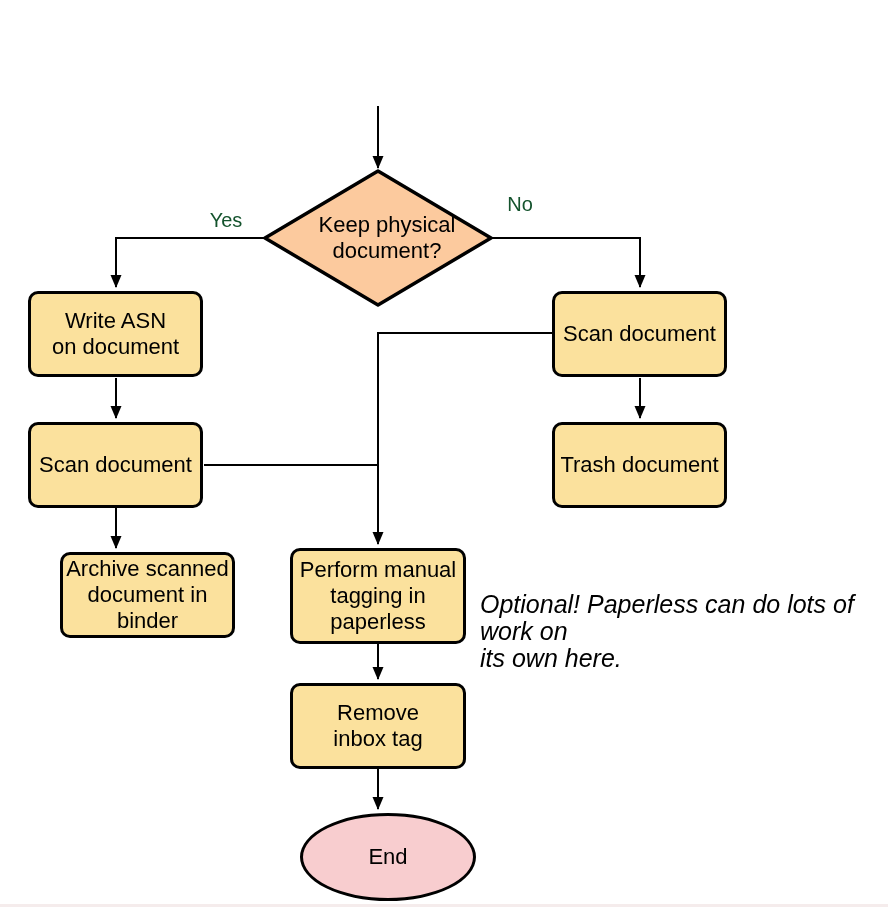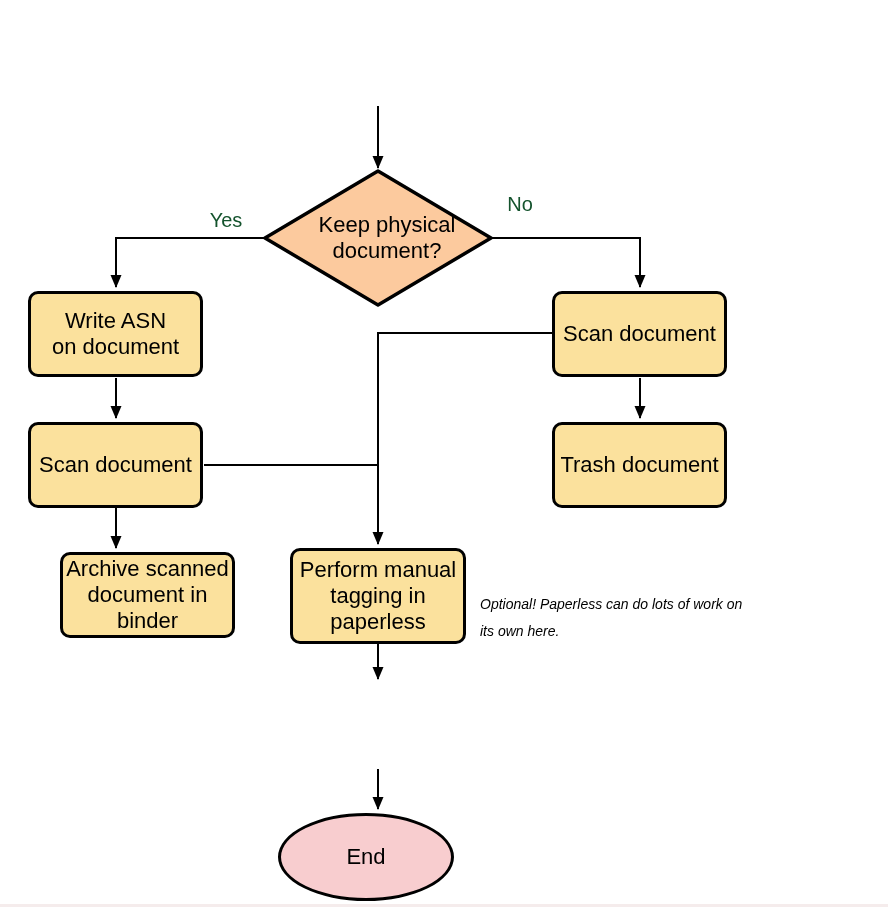--- a/index.html
+++ b/index.html
@@ -15,21 +15,21 @@
     white-space:pre-line;box-sizing:border-box;
   }
   .process{background:#FBE19D;border:3px solid #000;border-radius:10px;}
   .terminator{background:#F8CDCF;border:3px solid #000;border-radius:50%;}
   .decision-label{background:transparent;border:none;}
   .edge-label{
     position:absolute;font-size:20px;line-height:24px;text-align:center;color:#14532d;
   }
   .note{
     position:absolute;left:480px;top:591px;width:406px;
-    font-size:14px;line-height:27px;font-style:italic;color:#000;
+    font-size:25px;line-height:27px;font-style:italic;color:#000;
     white-space:pre-line;text-align:left;
   }
   .bottom-edge{
     position:absolute;left:0;bottom:0;width:888px;height:3px;background:#f5ecec;
   }
 </style>
 </head>
 <body>
 
 <div class="canvas">
@@ -89,19 +89,23 @@
 
   <div class="node process" style="left:290px;top:548px;width:176px;height:96px;">
     <span>Perform manual
 tagging in
 paperless</span>
   </div>
 
   <div class="note">Optional! Paperless can do lots of work on
 its own here.</div>
 
+  <div class="node process" style="left:290px;top:683px;width:176px;height:86px;">
+    <span>Remove
+inbox tag</span>
+  </div>
 
-  <div class="node terminator" style="left:278px;top:813px;width:176px;height:88px;">
+  <div class="node terminator" style="left:300px;top:813px;width:176px;height:88px;">
     <span>End</span>
   </div>
 
   <div class="bottom-edge"></div>
 </div>
 
 </body></html>

